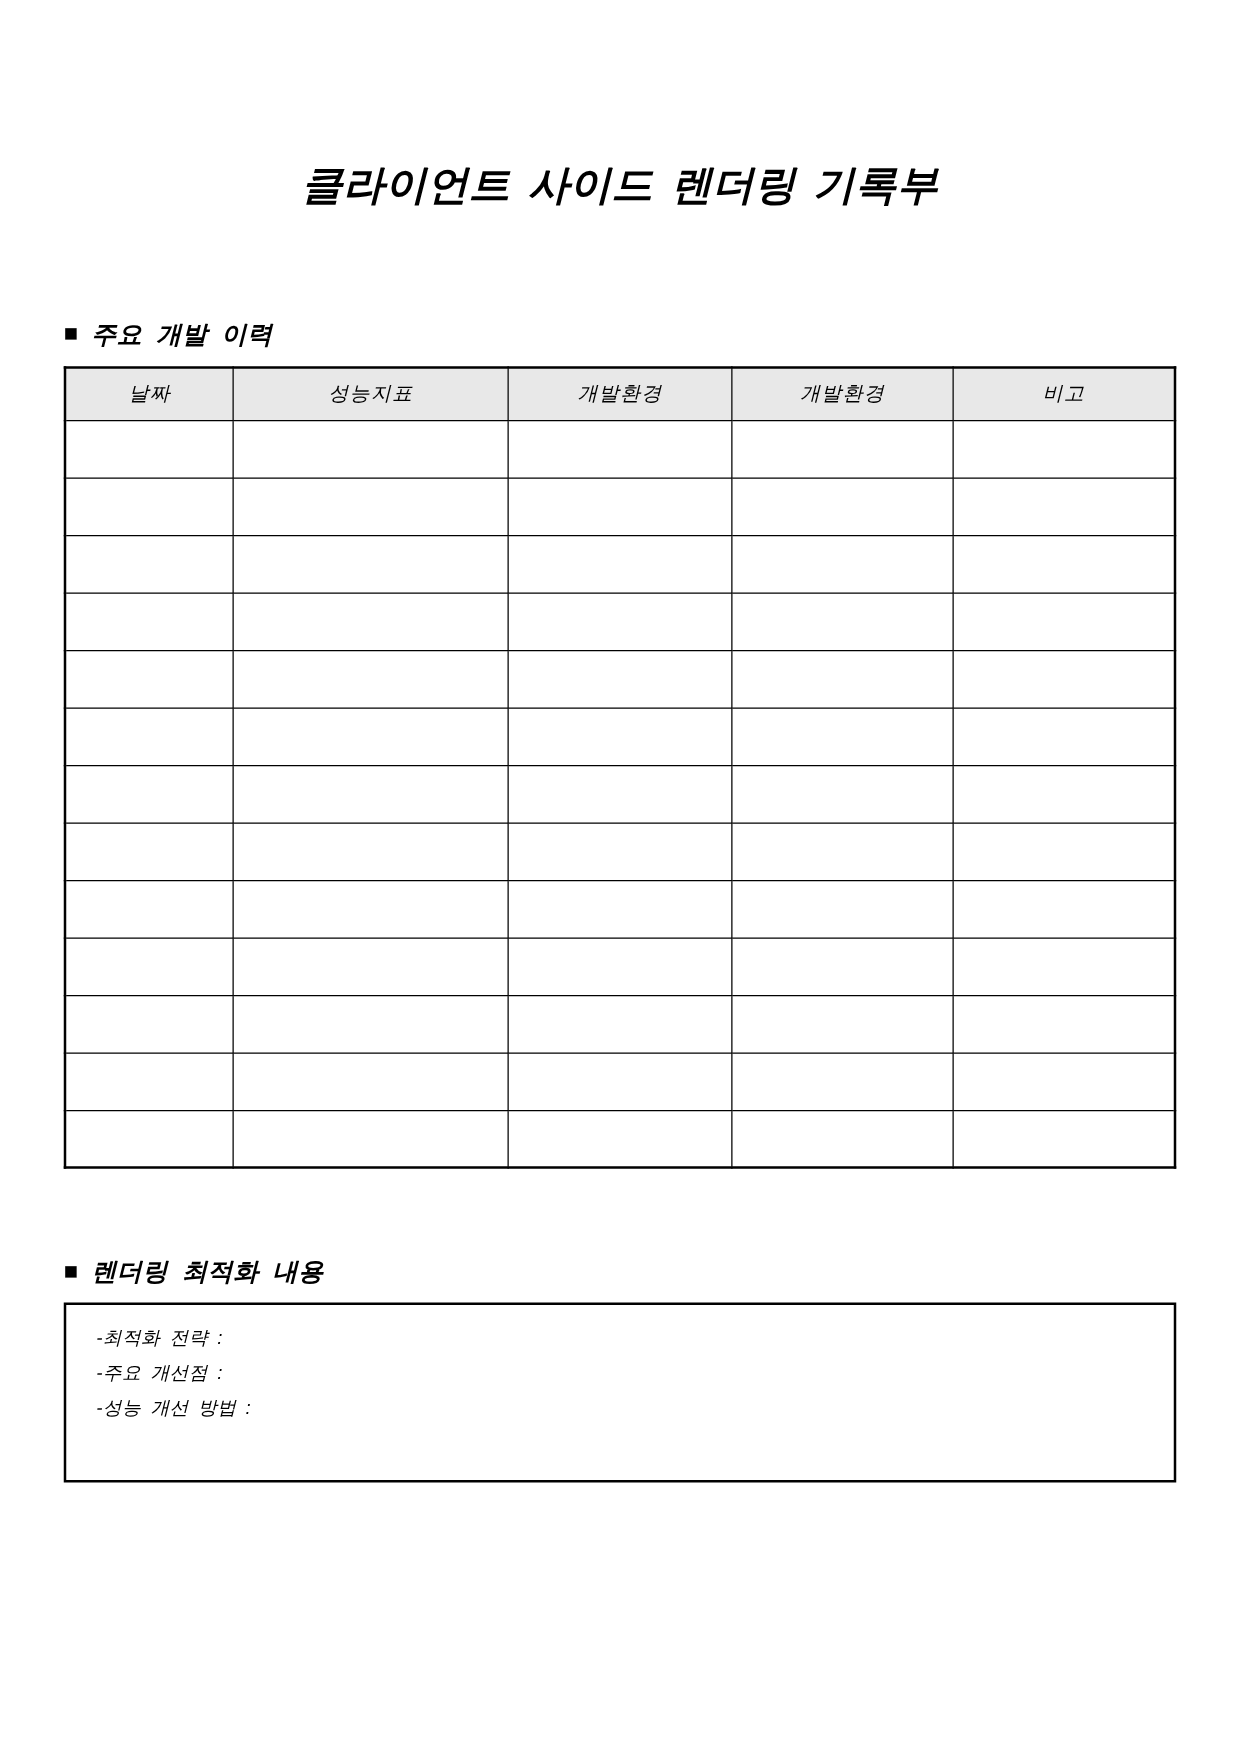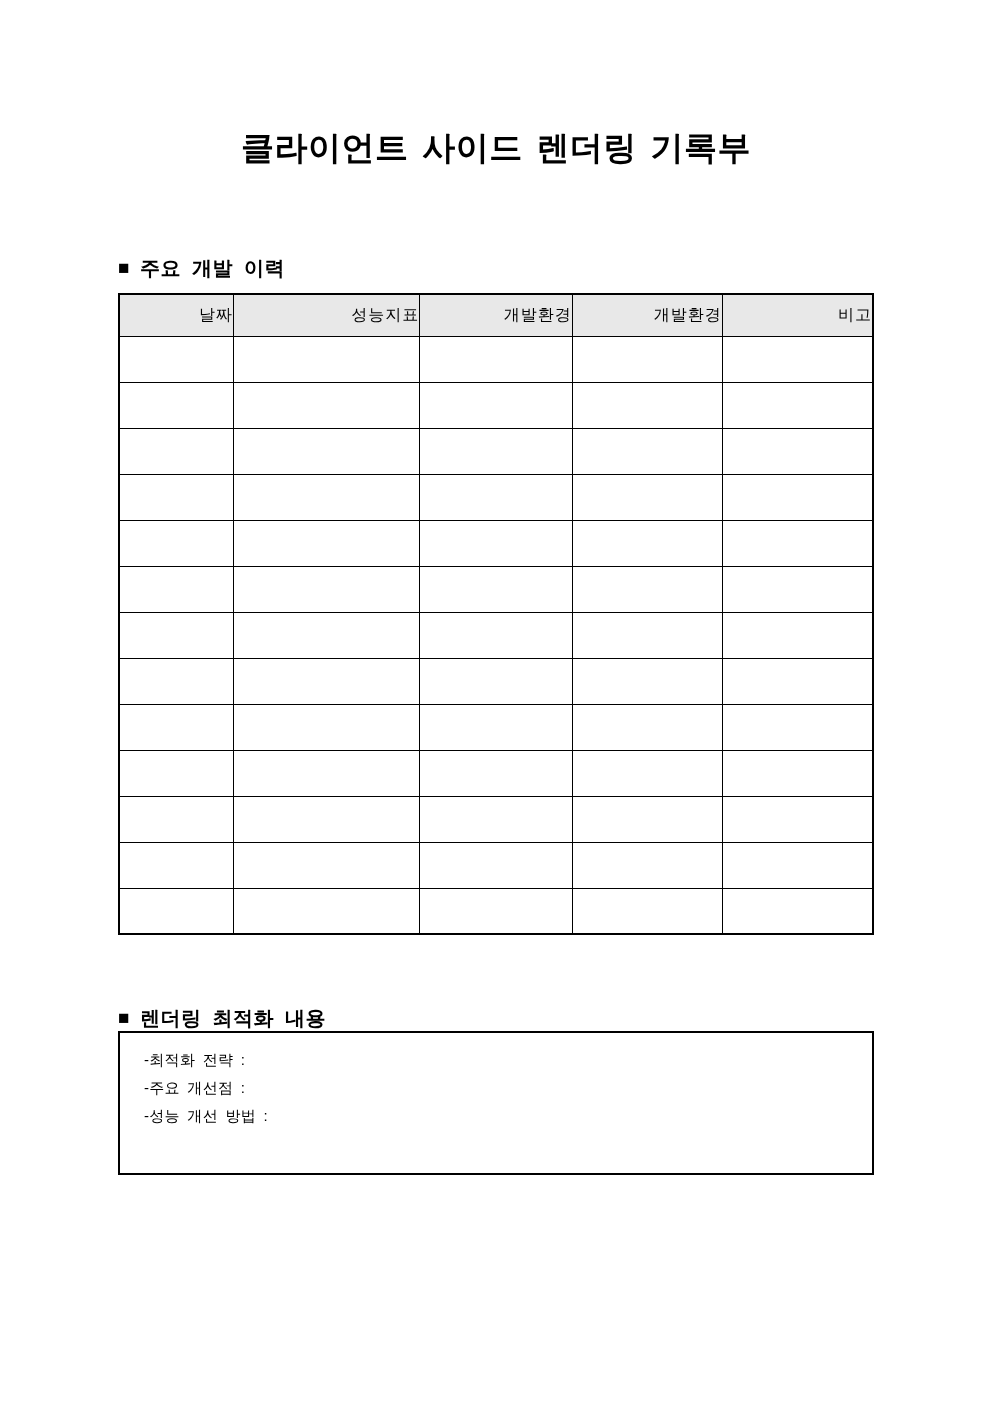--- a/index.html
+++ b/index.html
@@ -15,22 +15,23 @@
   .page {
     position: relative;
     width: 992px;
     height: 1403px;
     background: #ffffff;
     color: #000000;
     font-family: "Liberation Sans", "DejaVu Sans", sans-serif;
     overflow: hidden;
   }
   .content {
-    width: 756px;
+    width: 890px;
     margin: 0 auto;
+    font-style: italic;
   }
   .doc-title {
     margin: 0;
     padding-top: 126px;
     text-align: center;
     font-size: 33px;
     line-height: 44px;
     font-weight: 700;
     letter-spacing: 0.5px;
     word-spacing: 4px;
@@ -63,34 +64,35 @@
   .history-table td {
     border: 1px solid var(--table-border);
     padding: 0;
   }
   .history-table th {
     height: 42px;
     background: var(--header-bg);
     font-weight: 400;
     font-size: 16px;
     letter-spacing: 1px;
-    text-align: right;
+    text-align: center;
     vertical-align: middle;
   }
   .history-table td {
     height: 46px;
     background: #ffffff;
   }
   .col-date { width: 15.2%; }
   .col-env  { width: 24.7%; }
   .col-comp { width: 20.2%; }
   .col-perf { width: 19.9%; }
   .col-note { width: 20.0%; }
 
   .optimization-box {
+    margin-top: 11px;
     height: 144px;
     border: 2px solid var(--table-border);
     padding: 13px 16px 0 24px;
     font-size: 15px;
     line-height: 28px;
     letter-spacing: 0.3px;
     word-spacing: 3px;
   }
 </style>
 </head>

